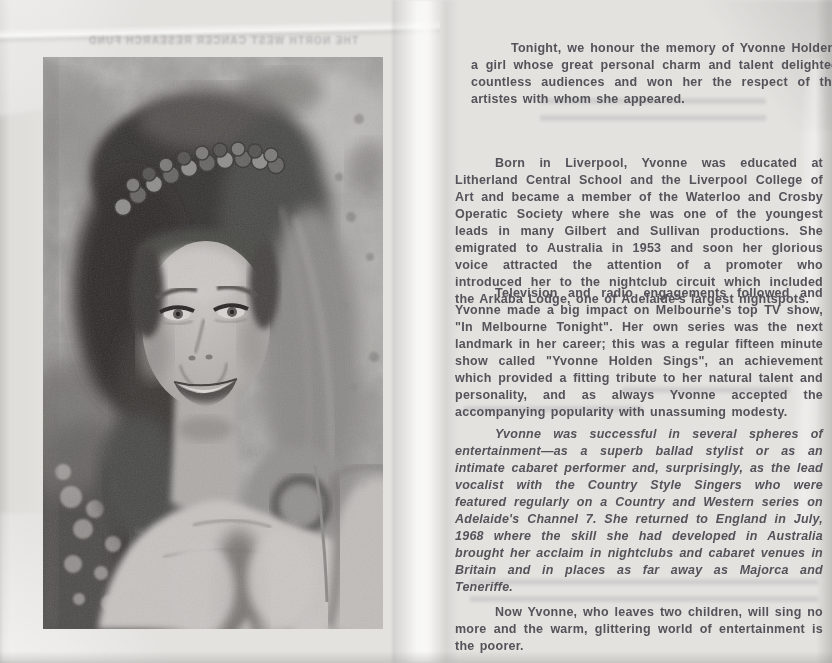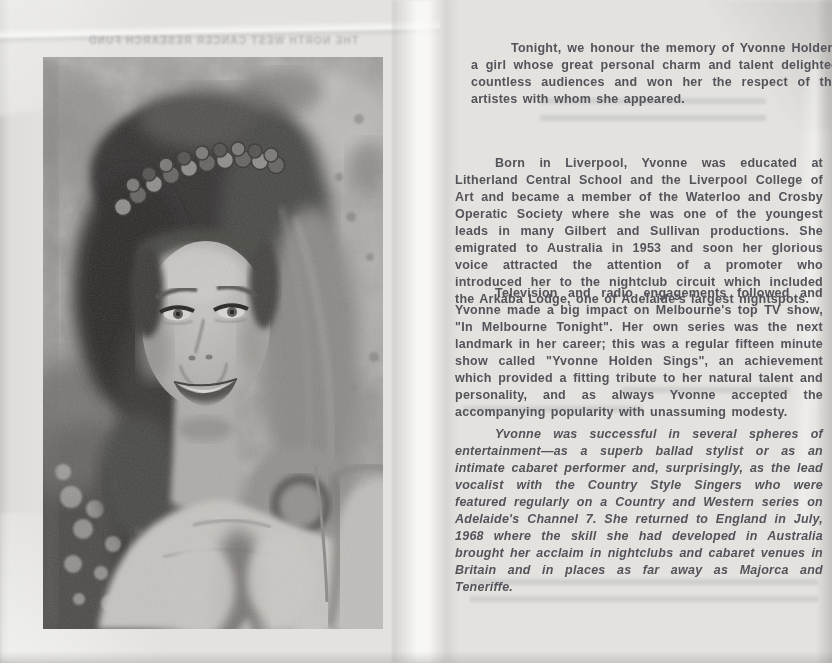--- a/index.html
+++ b/index.html
@@ -250,14 +250,15 @@
       <rect x="0" y="0" width="14" height="572" fill="#706e6b" opacity=".35" filter="url(#b8)"></rect>
 
       <rect width="340" height="572" filter="url(#grain)" opacity="0.16"></rect>
     </svg>
   </div>
 
   <p class="para p1">Tonight, we honour the memory of Yvonne Holden, a girl whose great personal charm and talent delighted countless audiences and won her the respect of the artistes with whom she appeared.</p>
   <p class="para p2">Born in Liverpool, Yvonne was educated at Litherland Central School and the Liverpool College of Art and became a member of the Waterloo and Crosby Operatic Society where she was one of the youngest leads in many Gilbert and Sullivan productions. She emigrated to Australia in 1953 and soon her glorious voice attracted the attention of a promoter who introduced her to the nightclub circuit which included the Arkaba Lodge, one of Adelaide's largest nightspots.</p>
   <p class="para p3">Television and radio engagements followed and Yvonne made a big impact on Melbourne's top TV show, "In Melbourne Tonight". Her own series was the next landmark in her career; this was a regular fifteen minute show called "Yvonne Holden Sings", an achievement which provided a fitting tribute to her natural talent and personality, and as always Yvonne accepted the accompanying popularity with unassuming modesty.</p>
   <p class="para p4">Yvonne was successful in several spheres of entertainment—as a superb ballad stylist or as an intimate cabaret performer and, surprisingly, as the lead vocalist with the Country Style Singers who were featured regularly on a Country and Western series on Adelaide's Channel 7. She returned to England in July, 1968 where the skill she had developed in Australia brought her acclaim in nightclubs and cabaret venues in Britain and in places as far away as Majorca and Teneriffe.</p>
+  <p class="para p5">Now Yvonne, who leaves two children, will sing no more and the warm, glittering world of entertainment is the poorer.</p>
 
 </div>
 
 </body></html>

